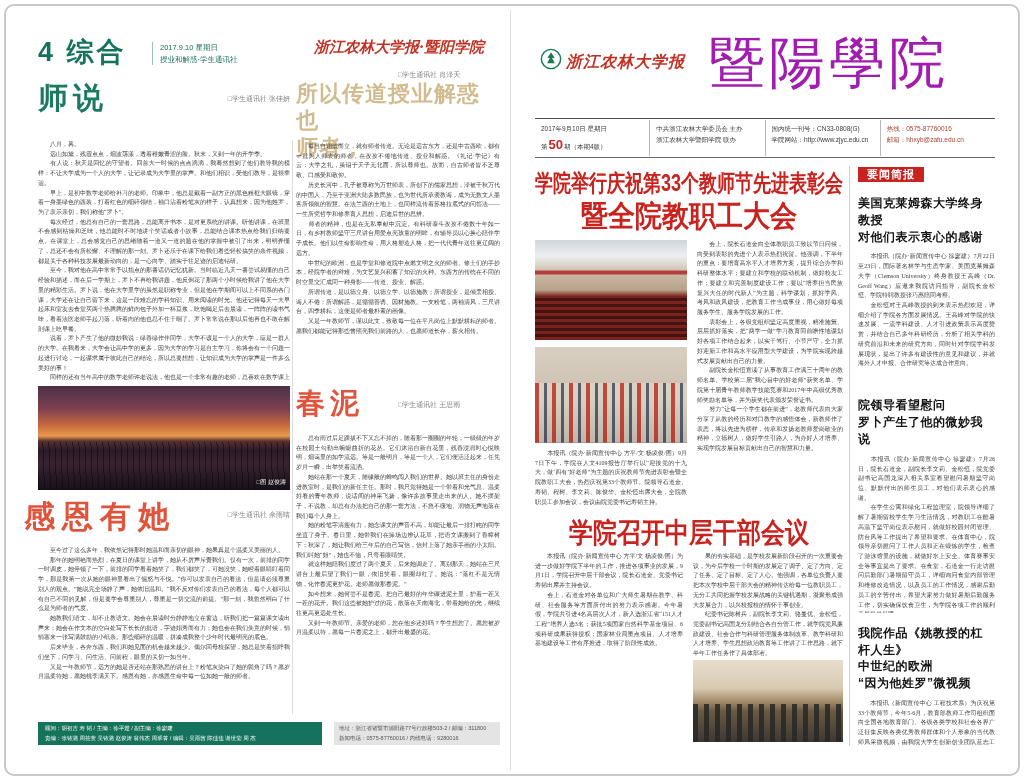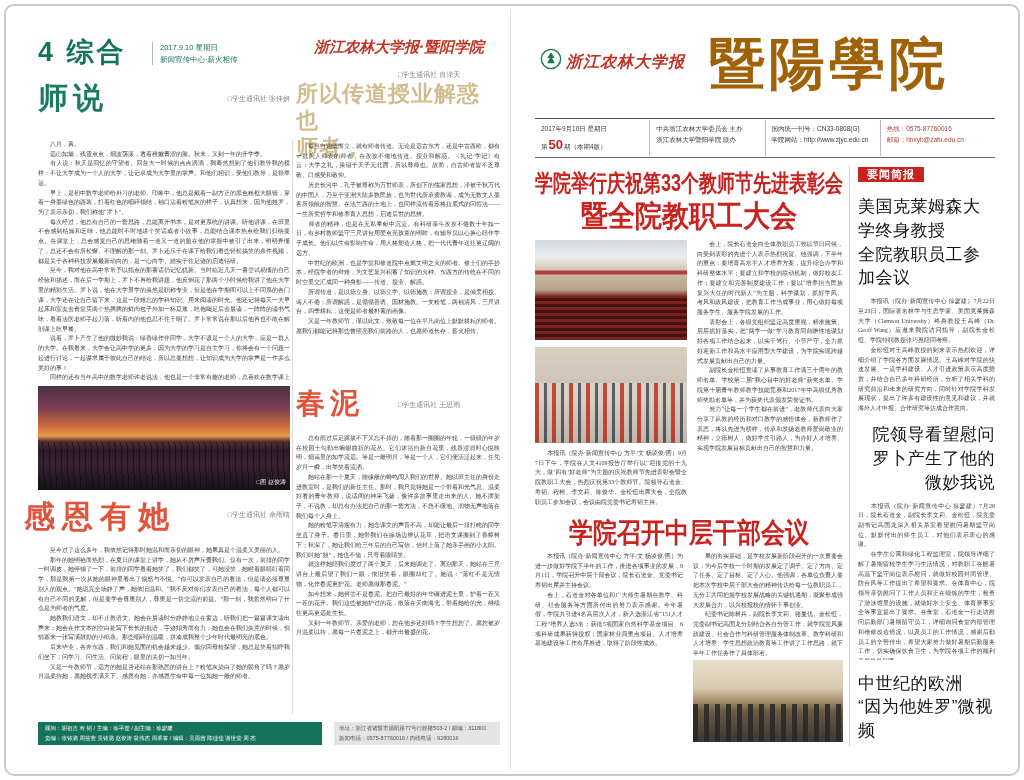--- a/index.html
+++ b/index.html
@@ -39,41 +39,41 @@
   .photo-meeting { background:
       repeating-linear-gradient(90deg, rgba(40,38,36,.85) 0 5px, rgba(0,0,0,0) 5px 11px),
       linear-gradient(180deg,#e6ddcb 0%,#d8cbb2 34%,#a68e6b 50%,#6b5a44 62%,#3c3833 100%);
       background-size:100% 46%,100% 100%; background-position:bottom,top; background-repeat:no-repeat; }
   .photo-cap { position:absolute; right:4px; bottom:3px; font-size:6px; color:#f3f3f3; text-shadow:0 0 2px rgba(0,0,0,.8); }
 
   .footer-green { background:#15735c; color:#fdfdfd; font-size:5.5px; line-height:1.8; padding:2px 7px; overflow:hidden; }
   .footer-gray { background:#e4e4e4; color:#555; font-size:5.5px; line-height:1.8; padding:2px 5px; overflow:hidden; }
 
   
-  .rp-college { font-size:56px; font-weight:bold; color:#a16207; font-family:"DejaVu Serif", serif; letter-spacing:4px; line-height:1.25; text-align:center; }
+  .rp-college { font-size:56px; font-weight:normal; color:#a21caf; font-family:"DejaVu Serif", serif; letter-spacing:4px; line-height:1.25; text-align:center; }
   .hrule { height:1px; background:#4c4c4c; }
   .infobar { display:flex; font-size:6.5px; color:#3a3a3a; line-height:1.7; }
   .infocell { flex:1; padding:3px 6px; overflow:hidden; }
   .infocell + .infocell { border-left:1px solid #b9b9b9; }
   .issue-num { color:#c9241d; font-size:13px; font-weight:bold; padding:0 1px; }
   .red-hl { color:#c9231f; font-weight:bold; text-align:center; font-family:"Liberation Sans", sans-serif; white-space:nowrap; }
   .brief-label { display:inline-block; background:#c9231f; color:#fff; font-size:11px; font-weight:bold; padding:0 9px; letter-spacing:1px; }
-  .brief-title { font-size:17px; font-weight:normal; color:#141414; line-height:1.4; letter-spacing:.5px; }
+  .brief-title { font-size:12px; font-weight:bold; color:#141414; line-height:1.4; letter-spacing:.5px; }
   .sb-body { margin-top:7px; }
 </style>
 </head>
 <body>
 
 <div class="frame"></div>
 <div class="gutter"></div>
 
 <div class="abs lp-badge" style="left:38px; top:34px;">4 综合</div>
 <div class="abs lp-meta" style="left:152px; top:42px;">
   <div>2017.9.10 星期日</div>
-  <div>新闻宣传中心·薪火相传</div>
+  <div>授业和解惑·学生通讯社</div>
 </div>
 <div class="abs script-red" style="left:296px; top:38px; width:206px; text-align:center; font-size:15px;">浙江农林大学报·暨阳学院</div>
 
 <div class="abs t-shishuo" style="left:38px; top:78px;">师说</div>
 <div class="abs byline" style="left:180px; top:94px; width:110px; text-align:right;">□学生通讯社 张佳妍</div>
 <div class="abs bt" style="left:38px; top:140px; width:252px; height:242px;">　　八月，暮。
 　　远山如黛，残霞点点，烟波荡漾，透着稚嫩青涩的脸。秋末，又到一年的开学季。
 　　有人说：秋天是回忆的守望者。回首大一时候的点点滴滴，我蓦然想到了他们教导我的模样：不让大学成为一个人的大学，让记录成为大学里的掌声。和他们相识，受他们教导，是很幸运。
 　　早上，是初中数学老师给补习的老师。印象中，他总是戴着一副方正的黑色粗框大眼镜，穿着一身墨绿色的西装，打着红色的细碎领结，袖口沾着粉笔灰的样子，认真想来，因为他姓罗，为了表示亲切，我们称他“罗卜”。
 　　每次经过，他总有自己的一套思路，总能离开书本，是对更系统的讲课。听他讲课，在班里不会感到枯燥和乏味，他总能时不时地讲个笑话或者小故事，总能结合课本热点给我们归纳要点。在课堂上，总会感觉自己的思绪随着一道又一道的题在他的掌握中被引了出来，明明弄懂了，总还不会有所松懈、不理解的那一刻。罗卜还乐于在课下给我们看些轻松搞笑的条件视频，都是关于各种科技发展最新动向的，是一心向学、踏实于往足迹的启迪钻研。
@@ -182,31 +182,32 @@
     <div class="photo photo-meeting" style="width:150px; height:82px; margin-top:4px;"></div>
   </div>
 </div>
 
 <div class="abs vrule" style="left:849px; top:166px; height:580px; background:#cfcfcf;"></div>
 <div class="abs" style="left:858px; top:164px; width:137px; height:582px; overflow:hidden;">
   <div class="brief-label">要闻简报</div>
 
   <div class="brief-title" style="margin-top:13px;">
     <div>美国克莱姆森大学终身教授</div>
-    <div>全院教职员工参加会议</div>
+    <div>对他们表示衷心的感谢</div>
   </div>
   <div class="bt sb-body" style="height:118px;">　　本报讯（院办·新闻宣传中心 徐寥建）7月22日至23日，国际著名林学与生态学家、美国克莱姆森大学（Clemson University）终身教授王高峰（Dr. Geoff Wang）应邀来我院访问指导，副院长金松恒、学院特聘教授张巧惠陪同考察。
 　　金松恒对王高峰教授的到来表示热烈欢迎，详细介绍了学院各方面发展情况。王高峰对学院的快速发展、一流学科建设、人才引进政策表示高度赞赏，并结合自己多年科研经历，分析了相关学科的研究前沿和未来的研究方向，同时针对学院学科发展现状，提出了许多有建设性的意见和建议，并就海外人才申报、合作研究等达成合作意向。</div>
 
-  <div class="brief-title" style="margin-top:8px;text-align:right;">
+  <div class="brief-title" style="margin-top:27px;">
     <div>院领导看望慰问</div>
     <div>罗卜产生了他的微妙我说</div>
   </div>
   <div class="bt sb-body" style="height:158px;">　　本报讯（院办·新闻宣传中心 徐寥建）7月26日，院长石道金，副院长李文莉、金松恒，院党委副书记高国龙深入相关系室看望慰问暑期坚守岗位、默默付出的师生员工，对他们表示衷心的感谢。
 　　在学生公寓和绿化工程监理室，院领导详细了解了暑期留校学生学习生活情况，对教职工在酷暑高温下坚守岗位表示慰问，就做好校园封闭管理、防台风等工作提出了希望和要求。在体育中心，院领导亲切慰问了工作人员和正在锻炼的学生，检查了游泳馆里的设施，就做好水上安全、体育赛事安全等事宜提出了要求。在食堂，石道金一行走访慰问后勤部门暑期留守员工，详细询问食堂内部管理和维修改造情况，以及员工的工作情况，感谢后勤员工的辛苦付出，希望大家努力做好暑期后勤服务工作，切实确保饮食卫生，为学院各项工作的顺利开展提供保障。</div>
 
   <div class="brief-title" style="margin-top:12px;">
+    <div>我院作品《姚教授的杠杆人生》</div>
     <div>中世纪的欧洲</div>
     <div>“因为他姓罗”微视频</div>
   </div>
   <div class="bt sb-body" style="height:108px;">　　本报讯（新闻宣传中心 工程技术系）为庆祝第33个教师节，今年5-6月，教育部教师工作司组织面向全国各地教育部门、各级各类学校和社会各界广泛征集反映各类优秀教师群体和个人形象的当代教师风采微视频，由我院大学生创新创业团队蓝志工作室制作的《姚教授的杠杆人生》确认为入围作品。
 　　《姚教授的杠杆人生》讲述的是我院工程技术系姚文斌教授用“三尺讲台的坚守、怀着五颗心”从事教学和科研工作的故事。视频朴实无华、主题鲜明，人物形象丰满。此次入围，是学院一直以来高度重视师德师风建设的缩影与成效，也充分展示了姚教授将科学知识、技能技巧和人文素养融为一体，潜心培养素质优良、技术过硬的应用型人才的风采形象。</div>
 </div>
 
 </body></html>

